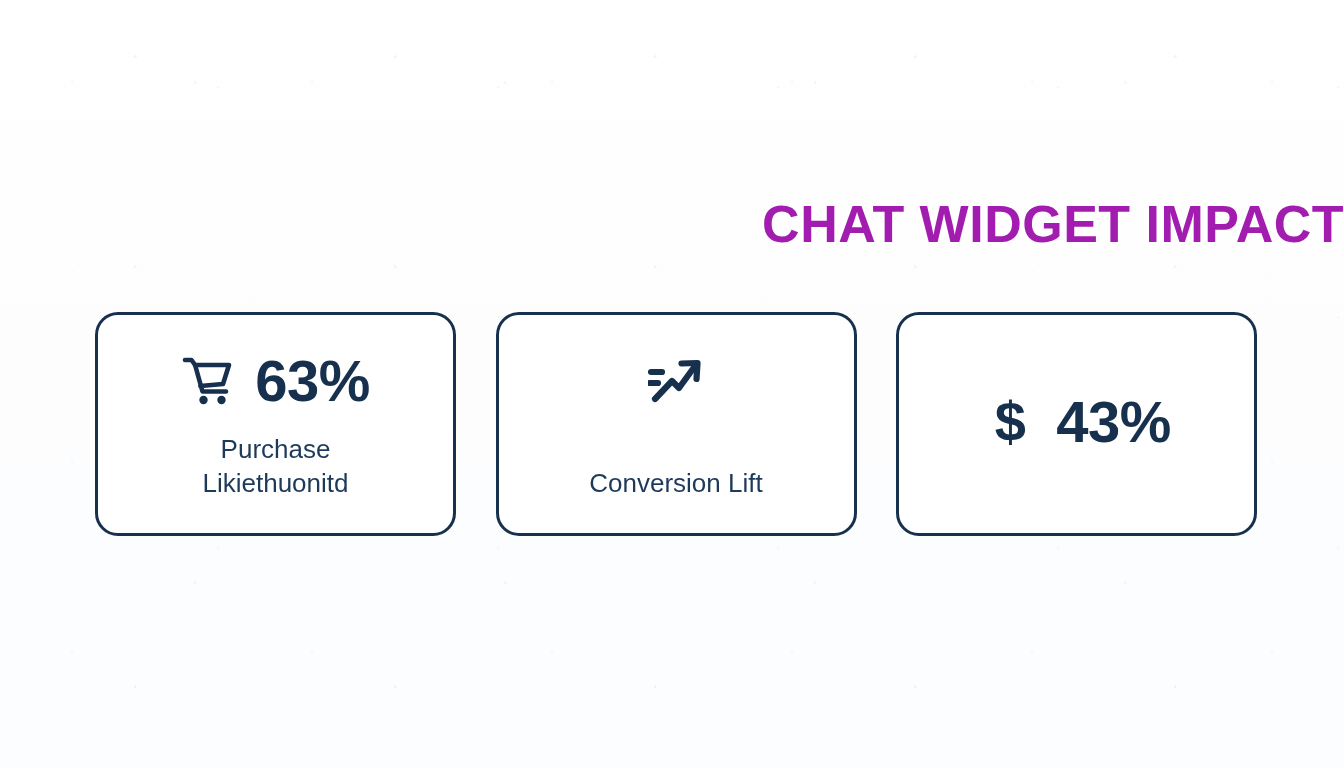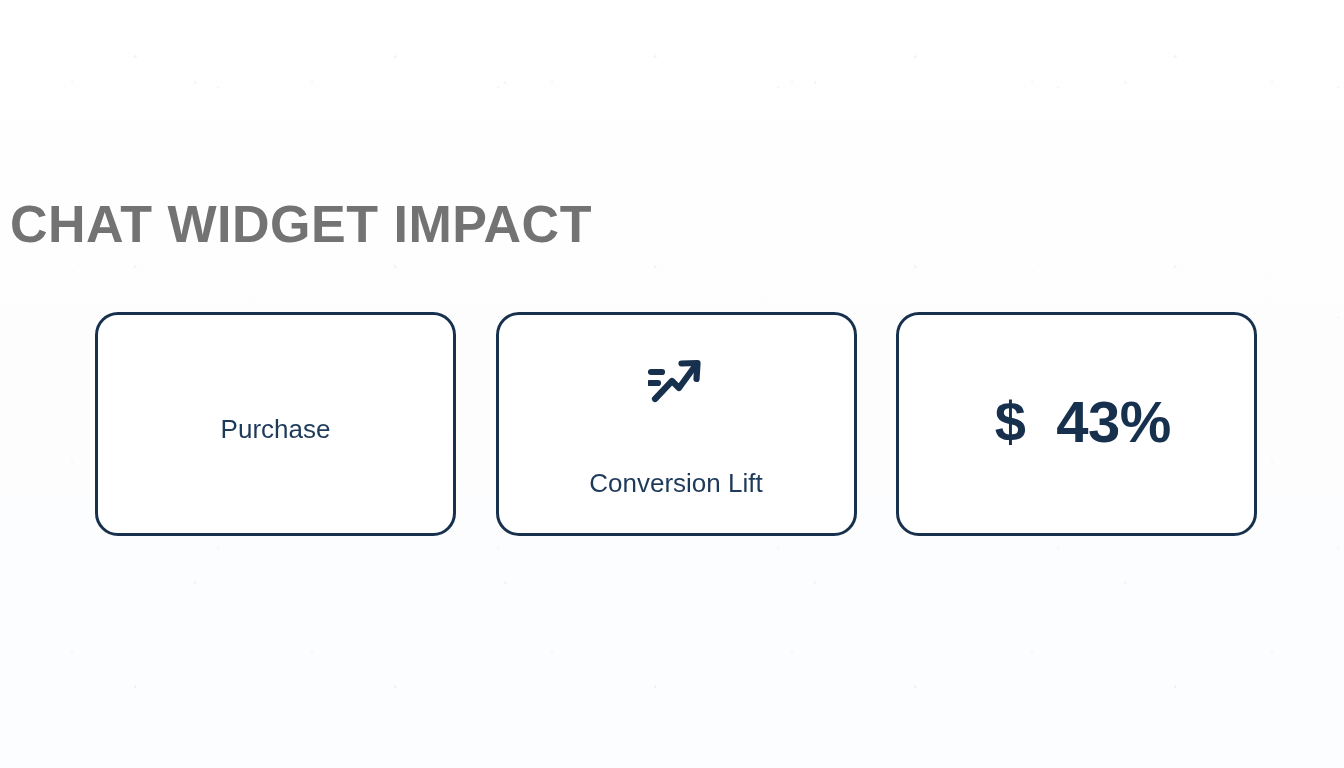--- a/index.html
+++ b/index.html
@@ -38,26 +38,26 @@
     z-index:1;
     width:1344px;
     height:768px;
   }
 
   
   .page-title{
     position:absolute;
     left:10px; right:0;
     top:196px;
-    text-align:left;
+    text-align:right;
     font-size:52px;
     line-height:56px;
     font-weight:700;
     letter-spacing:0.5px;
-    color:#737373;
+    color:#a21caf;
     text-transform:uppercase;
     white-space:nowrap;
   }
 
   
   .cards-row{
     position:absolute;
     left:95px;
     top:312px;
     width:1162px;
@@ -131,22 +131,35 @@
 
 <div class="noise-layer"></div>
 
 <div class="stage">
 
   <h1 class="page-title">CHAT WIDGET IMPACT</h1>
 
   <div class="cards-row">
 
     <div class="stat-card">
+      <div class="metric-row">
+        <span class="metric-icon">
+          <svg width="54" height="50" viewBox="0 0 54 50" fill="none" stroke="currentColor" stroke-width="4.6" stroke-linecap="round" stroke-linejoin="round">
+            <path d="M3 4 h6.5 l3.6 5"></path>
+            <path d="M13.1 9 L47 9 L41 28 L18.4 30"></path>
+            <path d="M13.1 9 L20.5 35.5 L44 35.5"></path>
+            <circle cx="21.5" cy="44" r="4.2" fill="currentColor" stroke="none"></circle>
+            <circle cx="39.5" cy="44" r="4.2" fill="currentColor" stroke="none"></circle>
+          </svg>
+        </span>
+        <span class="metric-value">63%</span>
+      </div>
       <div class="metric-label">
         <span>Purchase</span><br>
+        <span>Likiethuonitd</span>
       </div>
     </div>
 
     <div class="stat-card single-line">
       <div class="metric-row">
         <span class="metric-icon">
           <svg width="56" height="46" viewBox="0 0 56 46" fill="none" stroke="currentColor" stroke-width="6.2" stroke-linecap="round" stroke-linejoin="round">
             <path d="M3 14 h11"></path>
             <path d="M1.5 25 h8.5"></path>
             <path d="M7 41 L24 23 L31 30 L47 8"></path>

